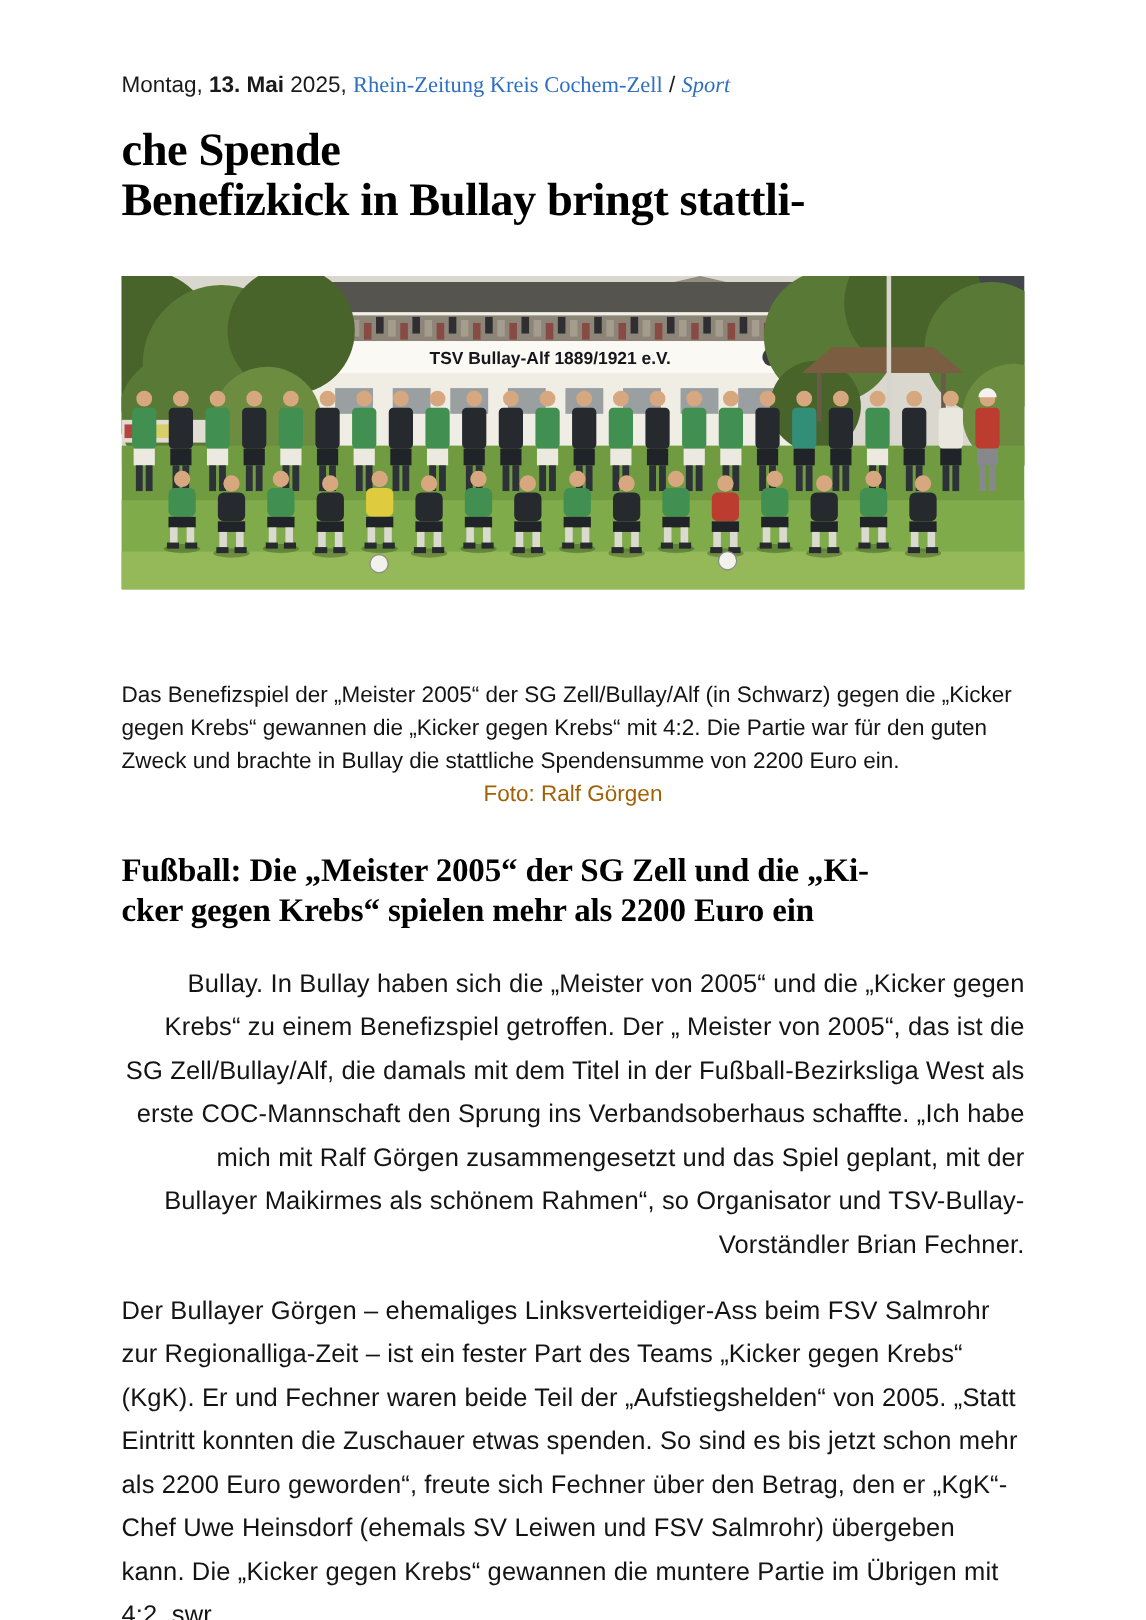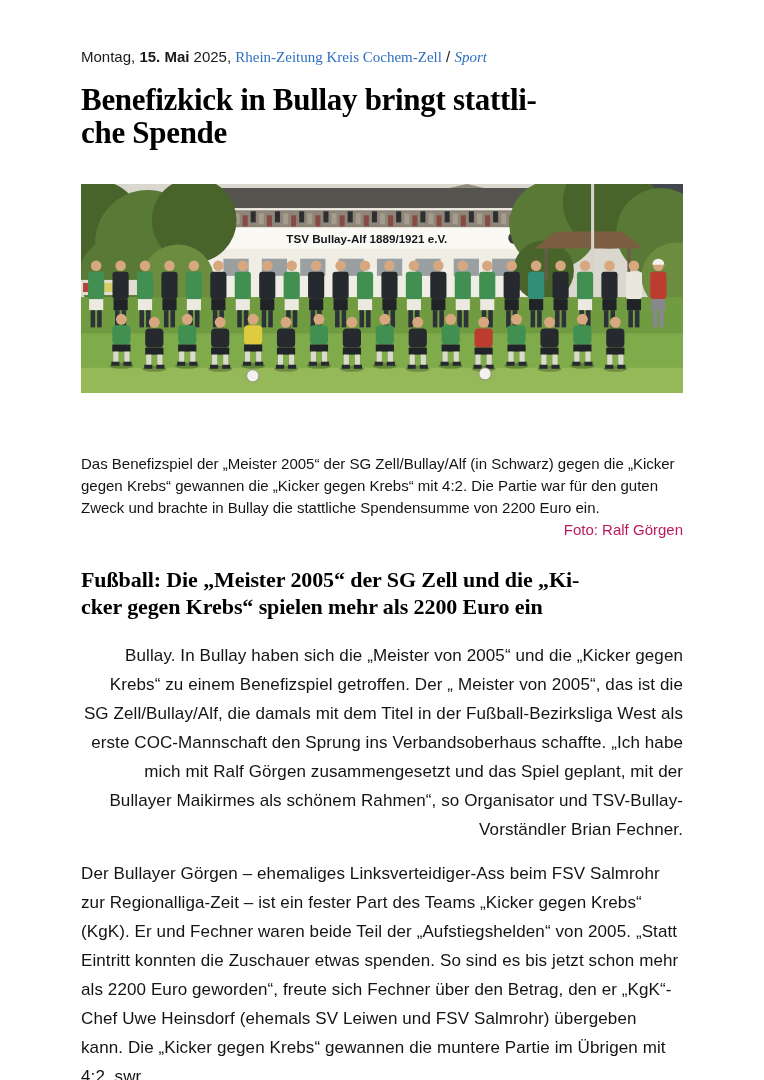--- a/index.html
+++ b/index.html
@@ -36,22 +36,22 @@
   }
   .caption{
     margin-top:14px;
     font-size:15px;
     line-height:22px;
     color:#141414;
   }
   .credit{
     font-size:15px;
     line-height:22px;
-    text-align:right;
-    color:#be185d;
+    text-align:center;
+    color:#a16207;
   }
   h2{
     font-family:"Liberation Serif",serif;
     font-weight:bold;
     font-size:22px;
     line-height:27px;
     letter-spacing:-0.1px;
     color:#000;
     margin:25px 0 0 0;
   }
@@ -66,26 +66,26 @@
   .body-text p.first{margin-top:21px;text-align:right;}
   .body-text p.next{margin-top:15px;}
 </style>
 </head>
 <body>
 
 <div class="page">
   <div class="content">
 
     <div class="dateline">
-      <span>Montag, </span><span class="bold">15. Mai</span><span> 2025, </span><a>Rhein-Zeitung Kreis Cochem-Zell</a><span> / </span><a class="italic">Sport</a>
+      <span>Montag, </span><span class="bold">13. Mai</span><span> 2025, </span><a>Rhein-Zeitung Kreis Cochem-Zell</a><span> / </span><a class="italic">Sport</a>
     </div>
 
     <h1>
+      <span>che Spende</span>
       <span>Benefizkick in Bullay bringt stattli-</span>
-      <span>che Spende</span>
     </h1>
 
     <figure class="photo-fig" style="margin-left:0;margin-right:0;">
       <div class="photo-wrap">
         <svg id="photoSvg" width="602" height="209" viewBox="0 0 596 207" preserveAspectRatio="none">
             <rect x="0" y="0" width="596" height="125" fill="#dbd8cf"></rect>
             <polygon points="488,0 596,0 596,58 520,34" fill="#41464c"></polygon>
             <rect x="40" y="10" width="100" height="70" fill="#c9c2b4"></rect>
             <polygon points="330,12 382,0 434,12" fill="#948c7d"></polygon>
             <polygon points="104,24 460,24 448,4 116,4" fill="#55544e"></polygon>

